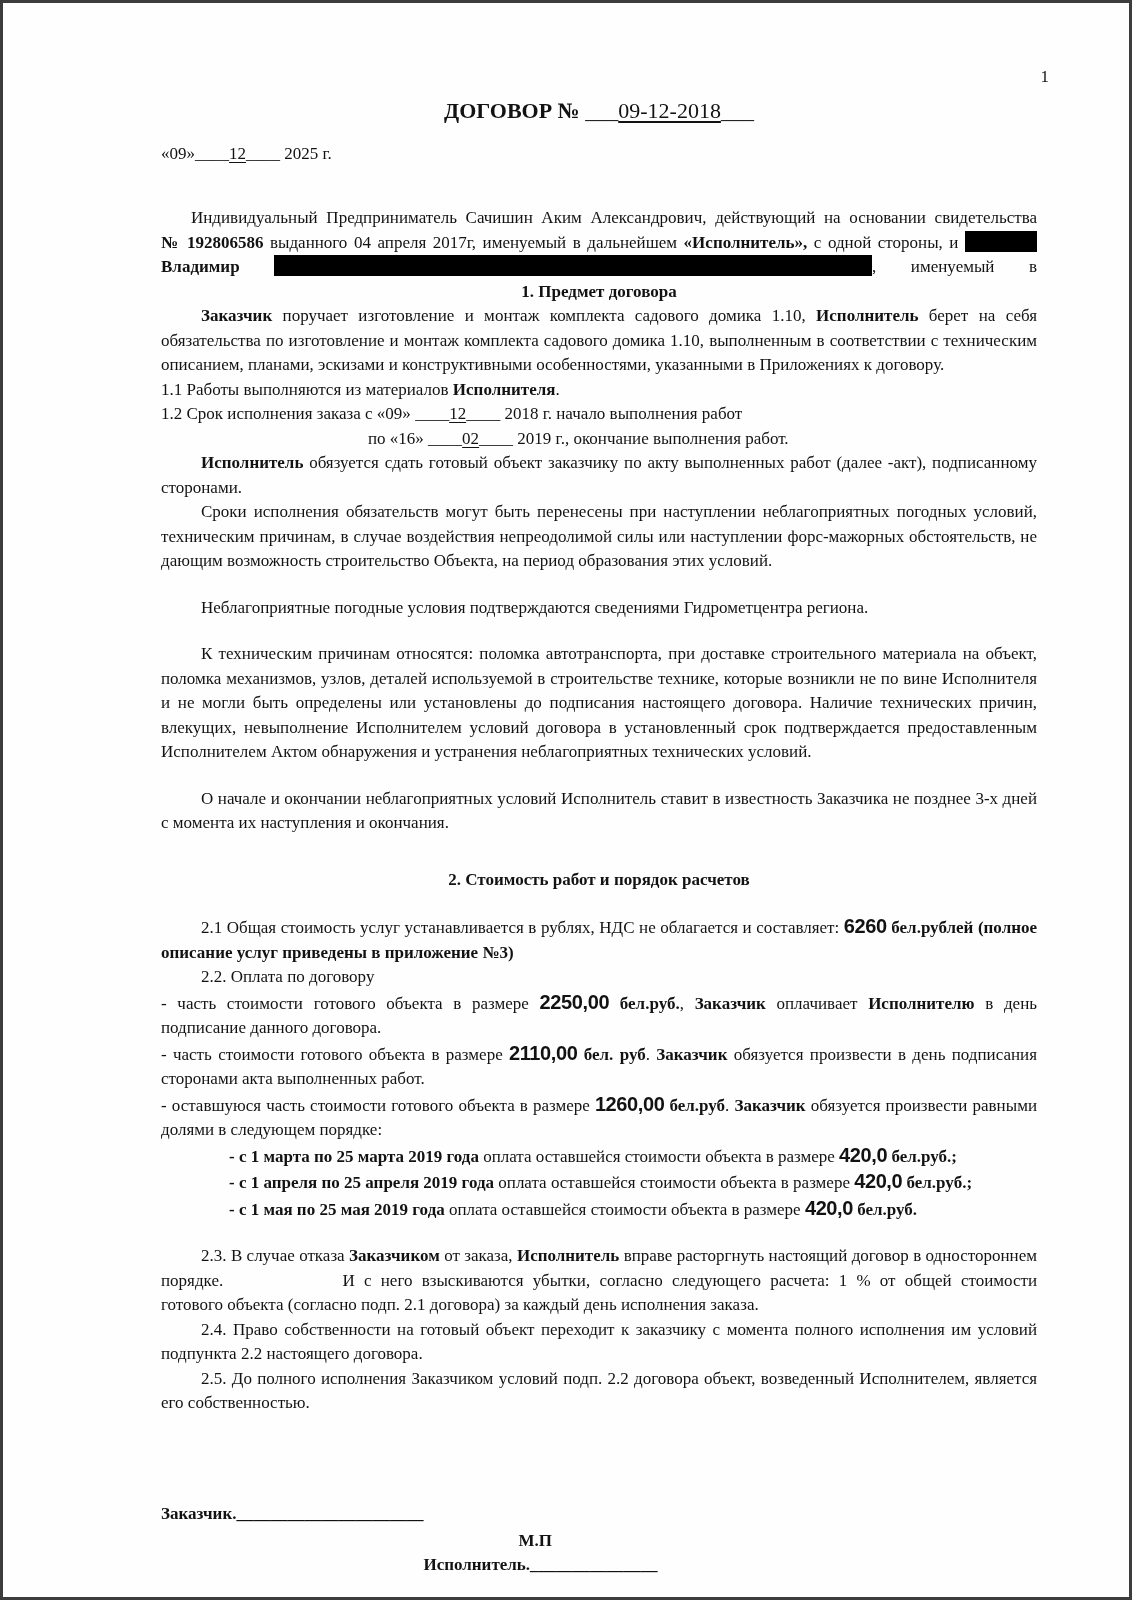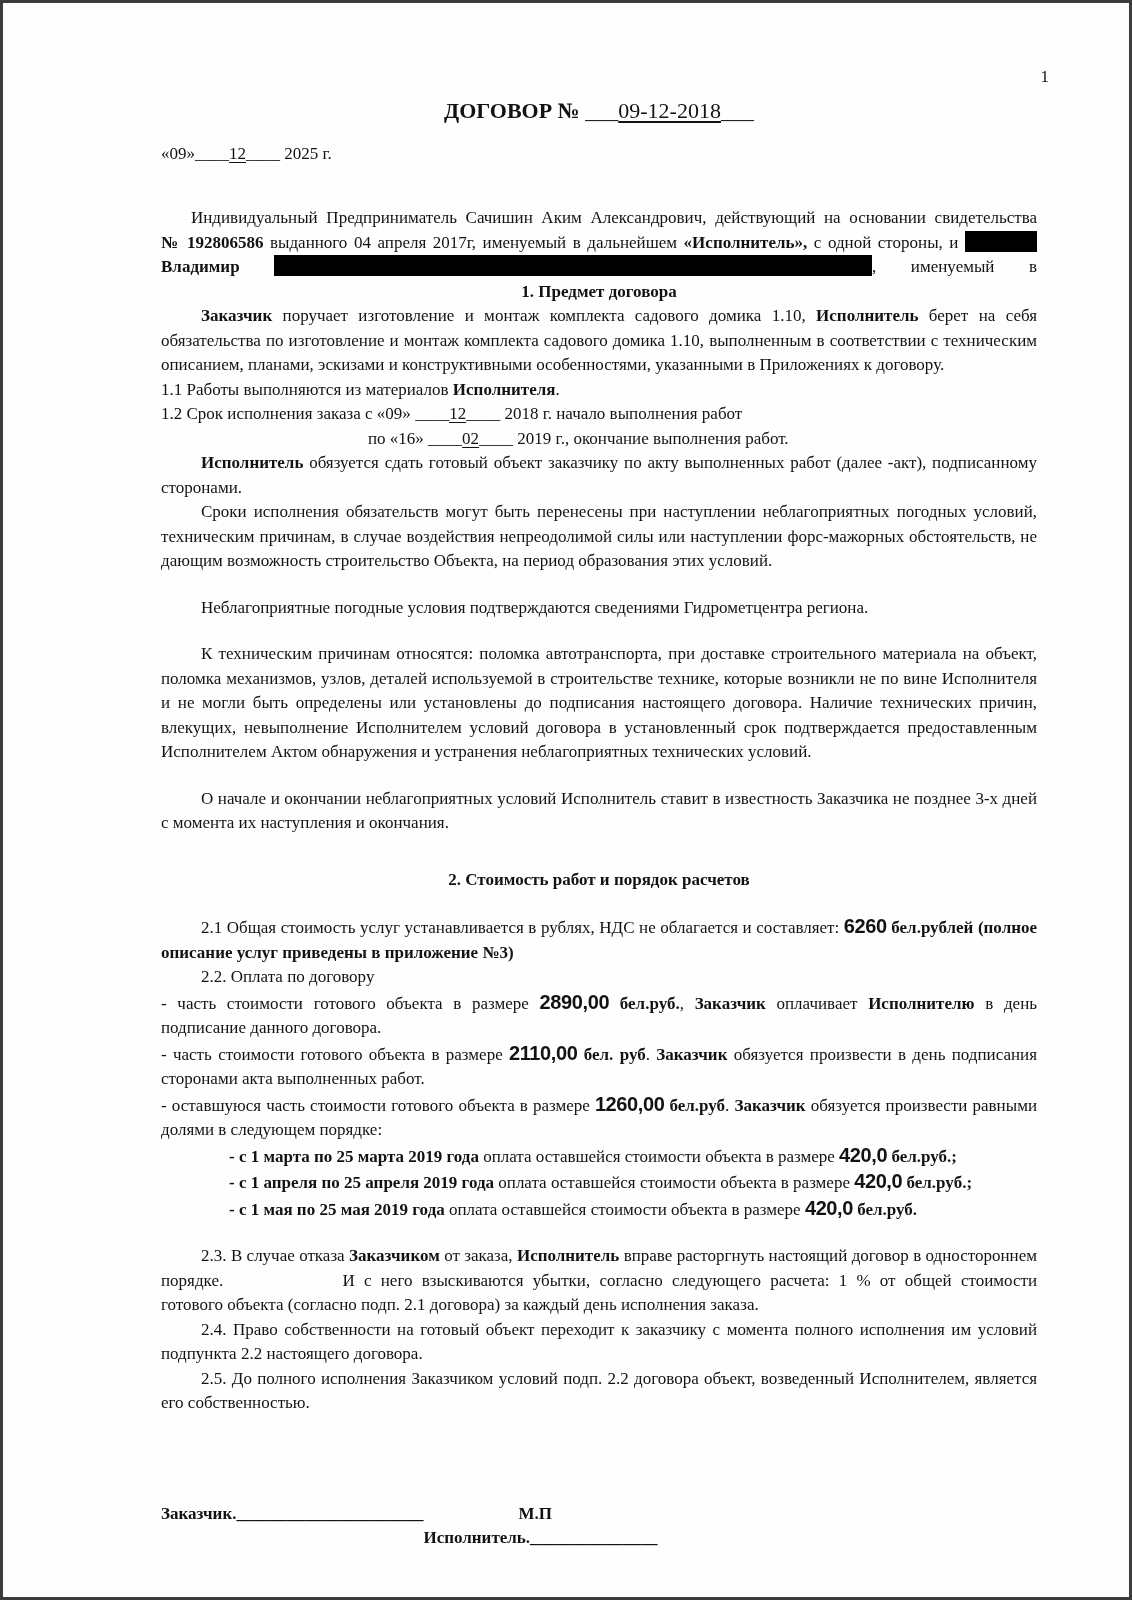--- a/index.html
+++ b/index.html
@@ -30,21 +30,21 @@
   .ind3{padding-left:68px;}
   .sp{margin-top:22px;}
   .h2sp{margin-top:32px;}
   .b{font-weight:bold;}
   .u{text-decoration:underline;text-underline-offset:3px;}
   .num{font-family:"Liberation Sans",sans-serif;font-weight:bold;font-size:20px;letter-spacing:-0.4px;}
   .redacted{display:inline-block;background:#000;height:21px;vertical-align:-4px;}
   .gap{display:inline-block;}
   .signature{margin-top:86px;display:flex;justify-content:flex-start;}
   .sig-right{width:268px;}
-  .mp{padding-left:95px;}
+  .mp{padding-left:95px;margin-top:27px;}
 </style>
 </head>
 <body>
 
 <div class="page">
   <div class="page-number">1</div>
   <div class="content">
     <div class="title"><span class="b">ДОГОВОР  №  </span><span>___</span><span class="u">09-12-2018</span><span>___</span></div>
     <div class="date-line"><span>«09»</span><span>____</span><span class="u">12</span><span>____</span><span>   2025 г.</span></div>
 
@@ -61,21 +61,21 @@
     <div class="para ind2"><span>по «16» </span><span>____</span><span class="u">02</span><span>____</span><span> 2019 г., окончание выполнения работ.</span></div>
     <div class="para j ind"><span class="b">Исполнитель</span><span> обязуется сдать готовый объект заказчику по акту выполненных работ (далее -акт), подписанному сторонами.</span></div>
     <div class="para j ind"><span>Сроки исполнения обязательств могут быть перенесены при наступлении неблагоприятных погодных условий, техническим причинам, в случае воздействия непреодолимой силы или наступлении форс-мажорных обстоятельств, не дающим возможность строительство Объекта, на период образования этих условий.</span></div>
     <div class="para j ind sp"><span>Неблагоприятные погодные условия подтверждаются сведениями Гидрометцентра региона.</span></div>
     <div class="para j ind sp"><span>К техническим причинам относятся: поломка автотранспорта, при доставке строительного материала на объект, поломка механизмов, узлов, деталей используемой в строительстве технике, которые возникли не по вине Исполнителя и не могли быть определены или установлены до подписания настоящего договора.  Наличие технических причин, влекущих, невыполнение Исполнителем условий договора в установленный срок подтверждается предоставленным Исполнителем Актом обнаружения и устранения неблагоприятных технических условий.</span></div>
     <div class="para j ind sp"><span>О начале и окончании неблагоприятных условий Исполнитель ставит в известность Заказчика не позднее 3-х дней с момента их наступления и окончания.</span></div>
 
     <div class="heading h2sp">2. Стоимость работ и порядок расчетов</div>
     <div class="para j ind sp"><span>2.1 Общая стоимость услуг устанавливается в рублях, НДС не облагается и составляет: </span><span class="b num">6260</span><span class="b"> бел.рублей (полное описание услуг приведены в приложение №3)</span></div>
     <div class="para ind"><span>2.2. Оплата по договору</span></div>
-    <div class="para j"><span>- часть стоимости готового объекта в размере </span><span class="b num">2890,00</span><span class="b"> бел.руб.</span><span>, </span><span class="b">Заказчик</span><span> оплачивает </span><span class="b">Исполнителю</span><span> в день подписание данного договора.</span></div>
+    <div class="para j"><span>- часть стоимости готового объекта в размере </span><span class="b num">2250,00</span><span class="b"> бел.руб.</span><span>, </span><span class="b">Заказчик</span><span> оплачивает </span><span class="b">Исполнителю</span><span> в день подписание данного договора.</span></div>
     <div class="para j"><span>-  часть стоимости готового объекта в размере </span><span class="b num">2110,00</span><span class="b"> бел. руб</span><span>. </span><span class="b">Заказчик</span><span> обязуется произвести в день подписания сторонами акта выполненных работ.</span></div>
     <div class="para j"><span>- оставшуюся часть стоимости готового объекта в размере </span><span class="b num">1260,00</span><span class="b"> бел.руб</span><span>. </span><span class="b">Заказчик</span><span> обязуется произвести равными долями в следующем порядке:</span></div>
     <div class="para ind3"><span class="b">- с 1 марта по 25 марта 2019 года</span><span> оплата оставшейся стоимости объекта в размере </span><span class="b num">420,0</span><span class="b"> бел.руб.;</span></div>
     <div class="para ind3"><span class="b">- с 1 апреля по 25 апреля 2019 года</span><span> оплата оставшейся стоимости объекта в размере </span><span class="b num">420,0</span><span class="b"> бел.руб.;</span></div>
     <div class="para ind3"><span class="b">- с 1 мая по 25 мая 2019 года</span><span> оплата оставшейся стоимости объекта в размере </span><span class="b num">420,0</span><span class="b"> бел.руб.</span></div>
     <div class="para j ind sp"><span>2.3. В случае отказа </span><span class="b">Заказчиком</span><span> от заказа, </span><span class="b">Исполнитель</span><span> вправе расторгнуть настоящий договор в одностороннем порядке.</span><span class="gap" style="width: 110px;"></span><span> И с него взыскиваются убытки, согласно следующего расчета: 1 % от общей стоимости готового объекта (согласно подп. 2.1 договора) за каждый день исполнения заказа.</span></div>
     <div class="para j ind"><span>2.4. Право собственности на готовый объект переходит к заказчику с момента полного исполнения им условий подпункта 2.2 настоящего договора.</span></div>
     <div class="para j ind"><span>2.5. До полного исполнения Заказчиком условий подп. 2.2 договора объект, возведенный Исполнителем, является его собственностью.</span></div>
 
     <div class="signature">

